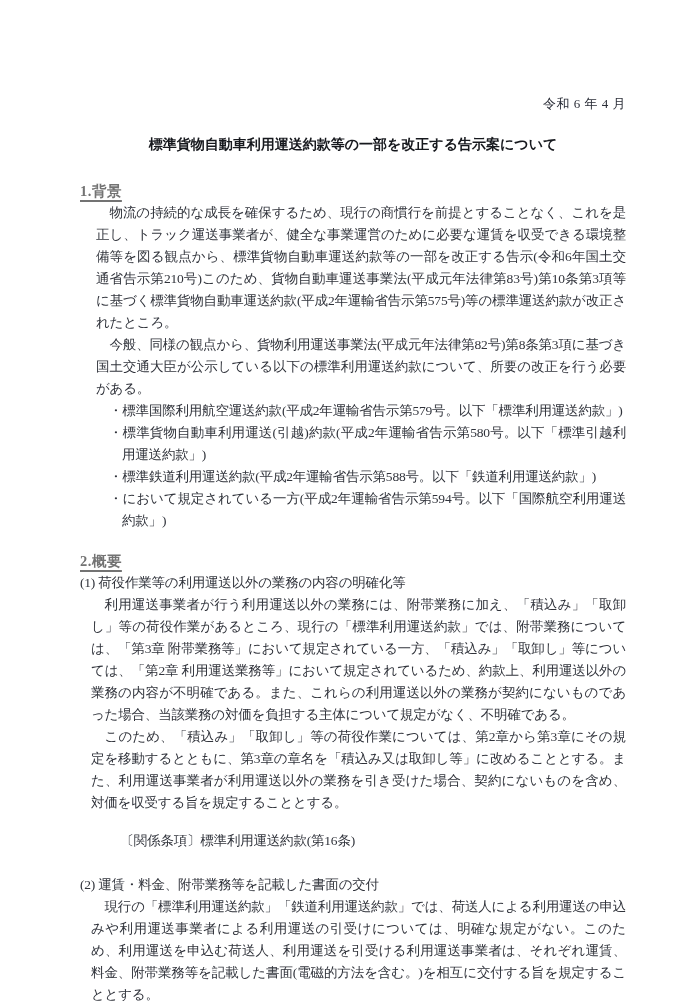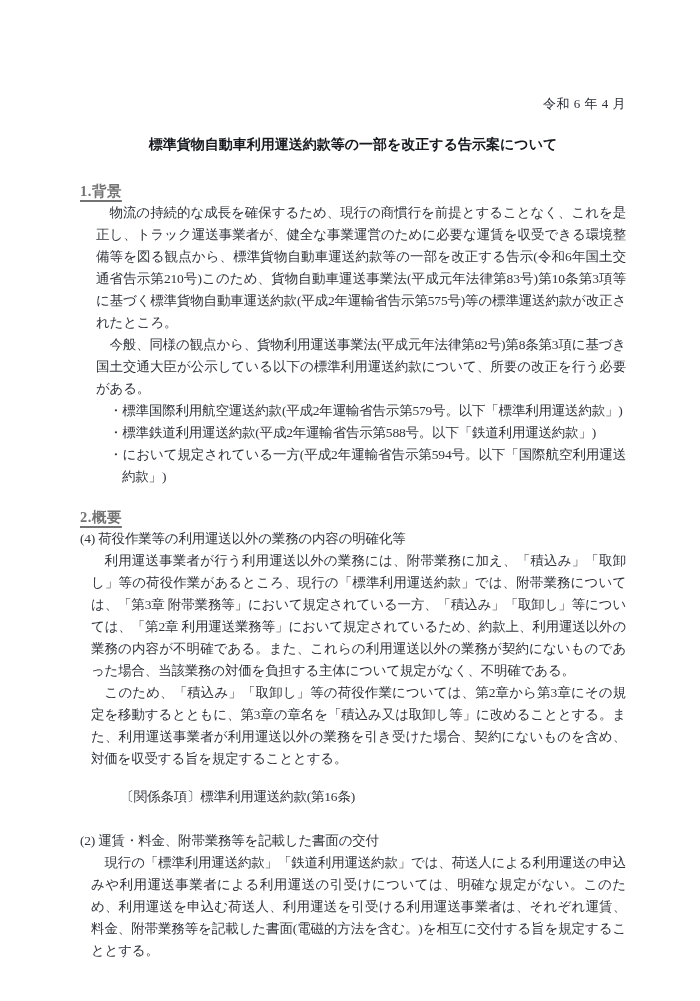--- a/index.html
+++ b/index.html
@@ -80,31 +80,32 @@
 
   <h1 class="doc-title">標準貨物自動車利用運送約款等の一部を改正する告示案について</h1>
 
   <section>
     <h2 class="sec-heading">1.背景</h2>
     <div class="s1-body">
       <p class="para">物流の持続的な成長を確保するため、現行の商慣行を前提とすることなく、これを是正し、トラック運送事業者が、健全な事業運営のために必要な運賃を収受できる環境整備等を図る観点から、標準貨物自動車運送約款等の一部を改正する告示(令和6年国土交通省告示第210号)このため、貨物自動車運送事業法(平成元年法律第83号)第10条第3項等に基づく標準貨物自動車運送約款(平成2年運輸省告示第575号)等の標準運送約款が改正されたところ。</p>
       <p class="para">今般、同様の観点から、貨物利用運送事業法(平成元年法律第82号)第8条第3項に基づき国土交通大臣が公示している以下の標準利用運送約款について、所要の改正を行う必要がある。</p>
       <div>
         <div class="bullet">・標準国際利用航空運送約款(平成2年運輸省告示第579号。以下「標準利用運送約款」)</div>
+        <div class="bullet">・標準貨物自動車利用運送(引越)約款(平成2年運輸省告示第580号。以下「標準引越利用運送約款」)</div>
         <div class="bullet">・標準鉄道利用運送約款(平成2年運輸省告示第588号。以下「鉄道利用運送約款」)</div>
         <div class="bullet">・において規定されている一方(平成2年運輸省告示第594号。以下「国際航空利用運送約款」)</div>
       </div>
     </div>
   </section>
 
   <section>
     <h2 class="sec-heading overview">2.概要</h2>
 
     <div class="sub-item">
-      <div class="sub-heading">(4) 荷役作業等の利用運送以外の業務の内容の明確化等</div>
+      <div class="sub-heading">(1) 荷役作業等の利用運送以外の業務の内容の明確化等</div>
       <div class="s2-body">
         <p class="para">利用運送事業者が行う利用運送以外の業務には、附帯業務に加え、「積込み」「取卸し」等の荷役作業があるところ、現行の「標準利用運送約款」では、附帯業務については、「第3章 附帯業務等」において規定されている一方、「積込み」「取卸し」等については、「第2章 利用運送業務等」において規定されているため、約款上、利用運送以外の業務の内容が不明確である。また、これらの利用運送以外の業務が契約にないものであった場合、当該業務の対価を負担する主体について規定がなく、不明確である。</p>
         <p class="para">このため、「積込み」「取卸し」等の荷役作業については、第2章から第3章にその規定を移動するとともに、第3章の章名を「積込み又は取卸し等」に改めることとする。また、利用運送事業者が利用運送以外の業務を引き受けた場合、契約にないものを含め、対価を収受する旨を規定することとする。</p>
         <p class="note">〔関係条項〕標準利用運送約款(第16条)</p>
       </div>
     </div>
 
     <div class="sub-item">
       <div class="sub-heading">(2) 運賃・料金、附帯業務等を記載した書面の交付</div>
       <div class="s2-body">

